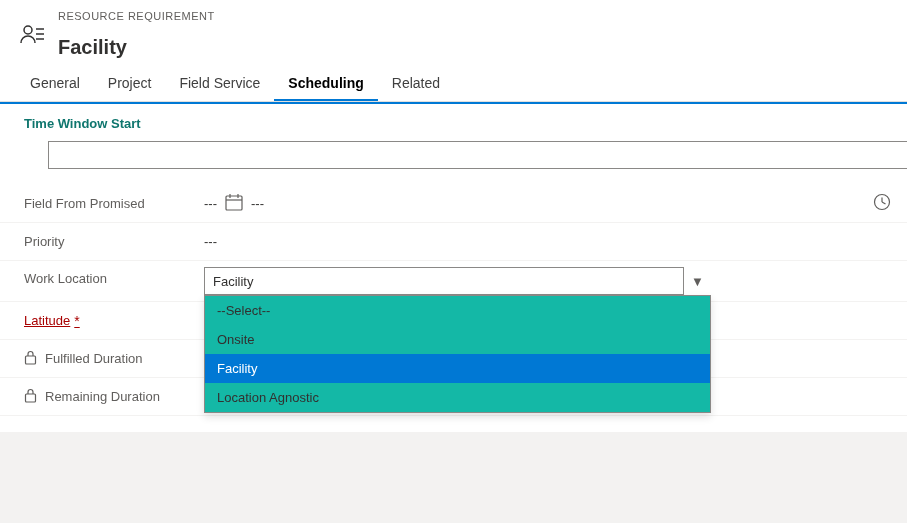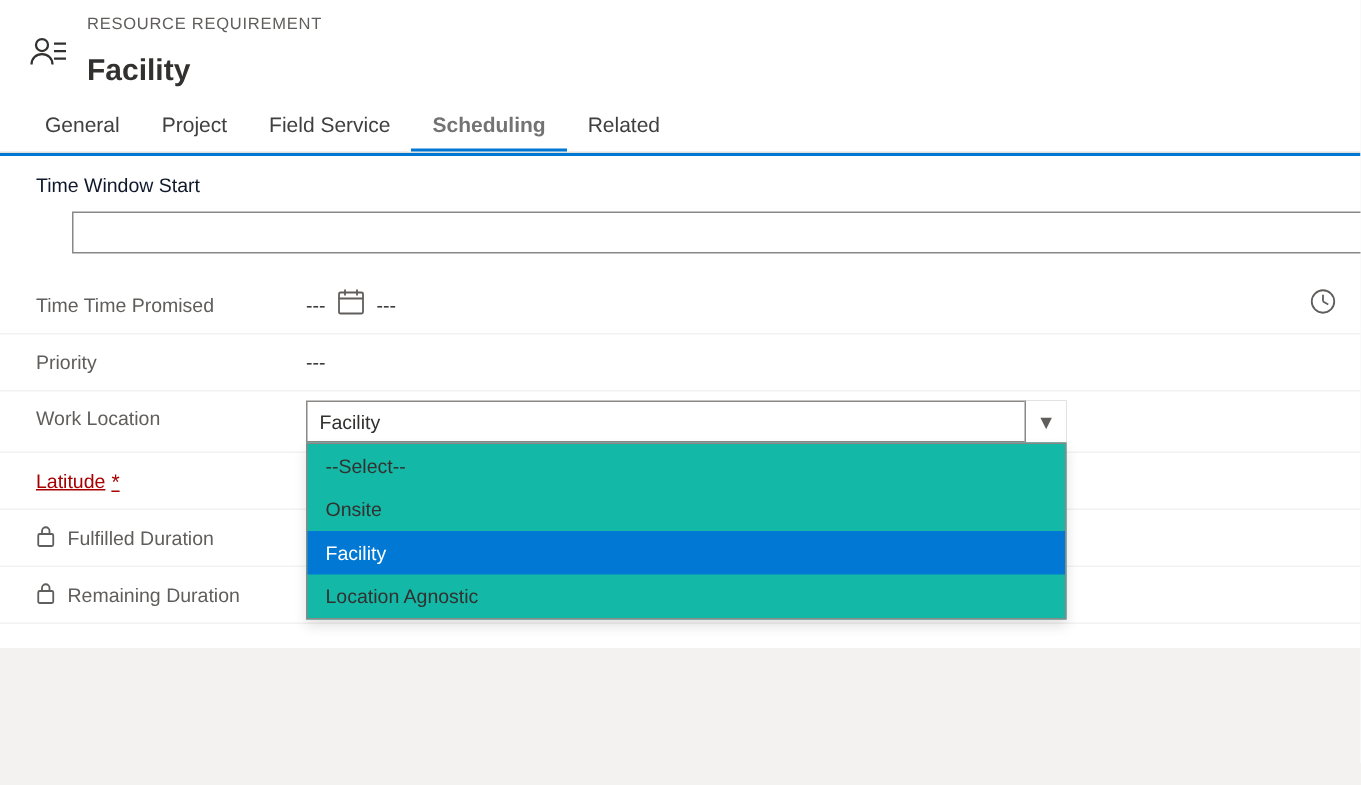--- a/index.html
+++ b/index.html
@@ -60,36 +60,36 @@
       padding: 8px 14px;
       font-size: 14px;
       color: #404040;
       cursor: pointer;
       border-bottom: 2px solid transparent;
       position: relative;
       white-space: nowrap;
     }
 
     .nav-tab.active {
-      color: #737373;
+      color: #000000;
       border-bottom: 2px solid #0078d4;
       font-weight: 600;
     }
 
     .content-area {
       background: #fff;
       margin: 0;
       padding: 0 0 16px 0;
     }
 
     .section-header {
       padding: 12px 16px 4px 24px;
       font-size: 13px;
-      font-weight: 400;
-      color: #0f172a;
+      font-weight: 700;
+      color: #0f766e;
     }
 
     .field-row {
       display: flex;
       align-items: center;
       padding: 6px 16px 6px 24px;
       border-bottom: 1px solid #f3f2f1;
       min-height: 38px;
     }
 
@@ -247,21 +247,21 @@
   <div class="section-header">
     <span>Time Window Start</span>
   </div>
 
   <div style="margin: 2px 16px 8px 24px;">
     <input type="text" class="time-window-box" style="width: 100%; height: 28px; border: 1px solid rgb(138, 136, 134); padding: 4px 8px; font-size: 13px;">
   </div>
 
   <div class="field-row">
     <div class="field-label">
-      <span>Time Time Promised</span>
+      <span>Field From Promised</span>
     </div>
     <div class="field-value">
       <span class="dash-value">---</span>
       <span class="calendar-icon">
         <svg width="18" height="18" viewBox="0 0 18 18" fill="none" xmlns="http://www.w3.org/2000/svg">
           <rect x="1" y="3" width="16" height="14" rx="1" stroke="#605e5c" stroke-width="1.2" fill="none"></rect>
           <line x1="1" y1="7" x2="17" y2="7" stroke="#605e5c" stroke-width="1.2"></line>
           <line x1="5" y1="1" x2="5" y2="5" stroke="#605e5c" stroke-width="1.2"></line>
           <line x1="13" y1="1" x2="13" y2="5" stroke="#605e5c" stroke-width="1.2"></line>
         </svg>

